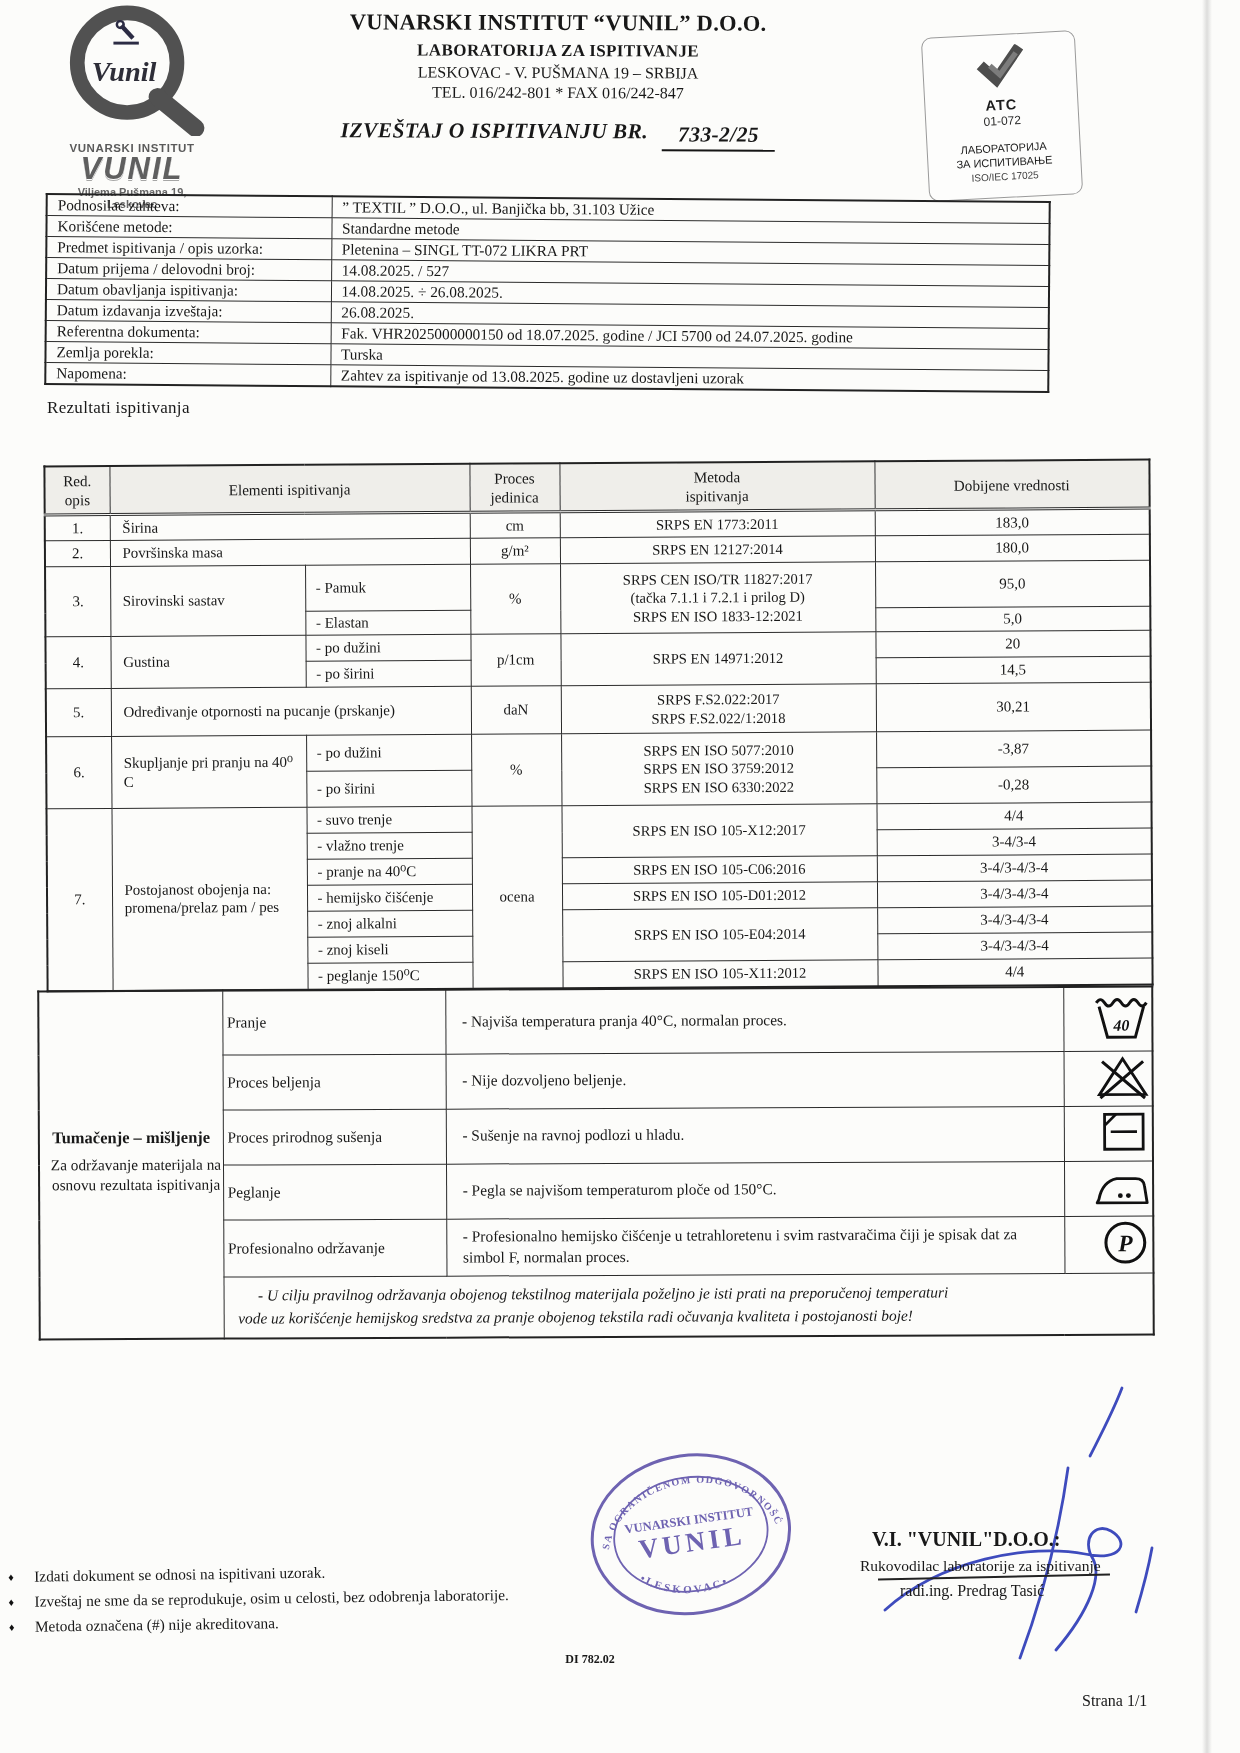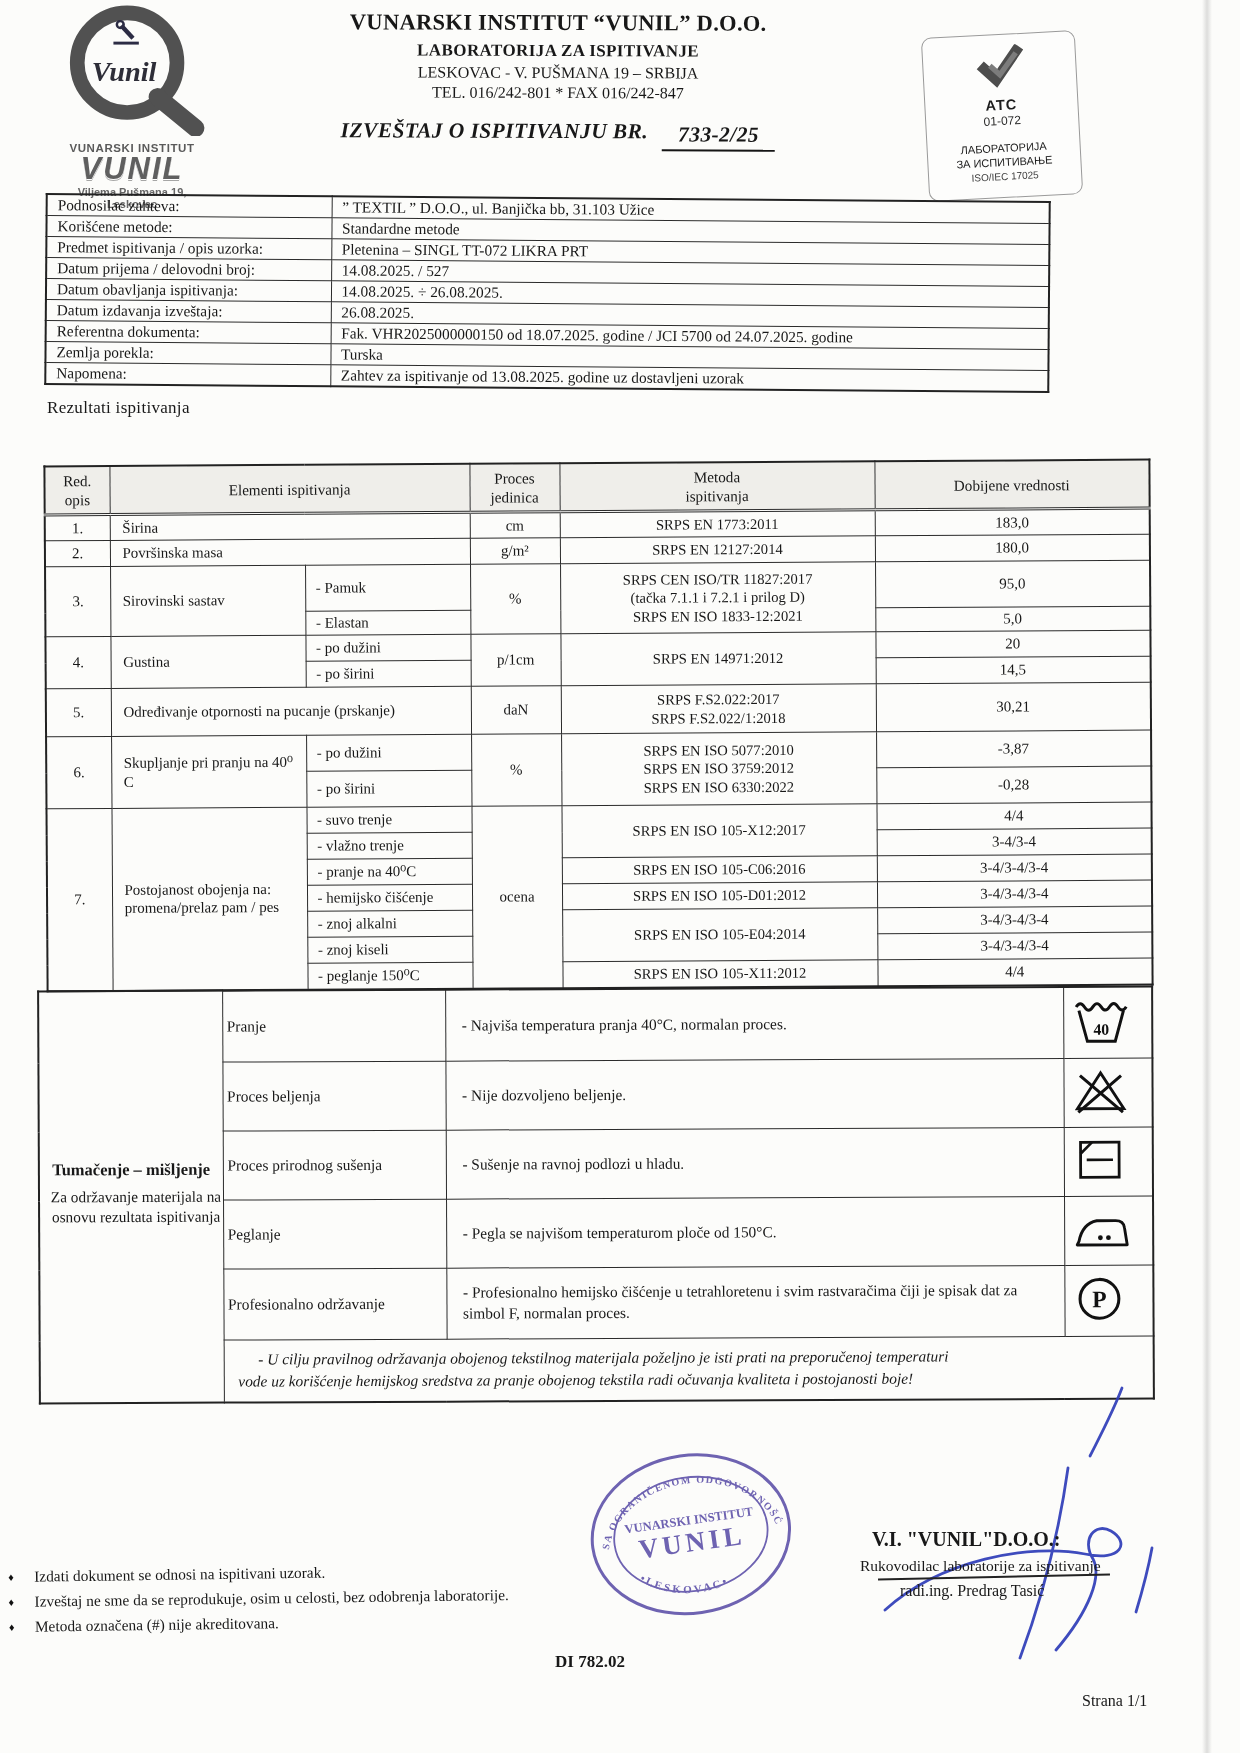--- a/index.html
+++ b/index.html
@@ -52,36 +52,36 @@
 
   
   .ctable{left:38px;top:988px;width:1114px;transform:rotate(-.25deg);}
   .ctable table{width:1114px;border:2.2px solid #222;}
   .ctable td{padding:2px 8px;font-size:15.4px;}
   .ctable td.chead{text-align:center;}
   .chead-title{font-weight:bold;font-size:16.5px;margin-bottom:4px;}
   .chead-sub{font-size:15.3px;width:176px;margin:7px auto;line-height:1.3;}
   .ctable td.clbl{padding-left:4px;}
   .ctable td.cdesc{padding-left:16px;line-height:1.35;}
-  .ctable td.cicon{text-align:left;padding:7px;}
+  .ctable td.cicon{text-align:right;padding:0;font-style:italic;}
   .cnote{font-style:italic;font-size:15.5px;line-height:1.45;padding:6px 18px 8px 18px;}
   .cnote .l1{padding-left:26px;}
   .cnote .l2{padding-left:6px;}
 
   
   .stamp-wrap{left:588px;top:1450px;width:210px;height:170px;transform:rotate(-8deg);opacity:.88;}
   .company{left:872px;top:1528px;font-size:20px;font-weight:bold;}
   .role{left:860px;top:1557px;font-size:15.5px;}
   .sig-line{left:878px;top:1576px;width:232px;border-top:2px solid #222;transform:rotate(-1.2deg);}
   .signer{left:900px;top:1582px;font-size:16px;}
   .foot-notes{left:8px;top:1568px;width:680px;transform:rotate(-.8deg);transform-origin:0 0;}
   .fn-row{display:flex;align-items:flex-start;margin-bottom:7px;}
   .fn-bullet{width:26px;font-size:11px;padding-top:3px;color:#111;}
   .fn-text{font-size:15.4px;}
-  .doc-code{left:470px;top:1652px;width:240px;text-align:center;font-size:17px;font-weight:bold;}
+  .doc-code{left:470px;top:1652px;width:240px;text-align:center;font-size:12px;font-weight:bold;}
   .page-num{left:1082px;top:1692px;font-size:16px;}
   svg text{font-family:"Liberation Serif",serif;}
 </style>
 </head>
 <body>
 
 <div id="page">
 
   <div class="abs logo-block">
     <svg width="150" height="132" viewBox="0 0 150 135">

